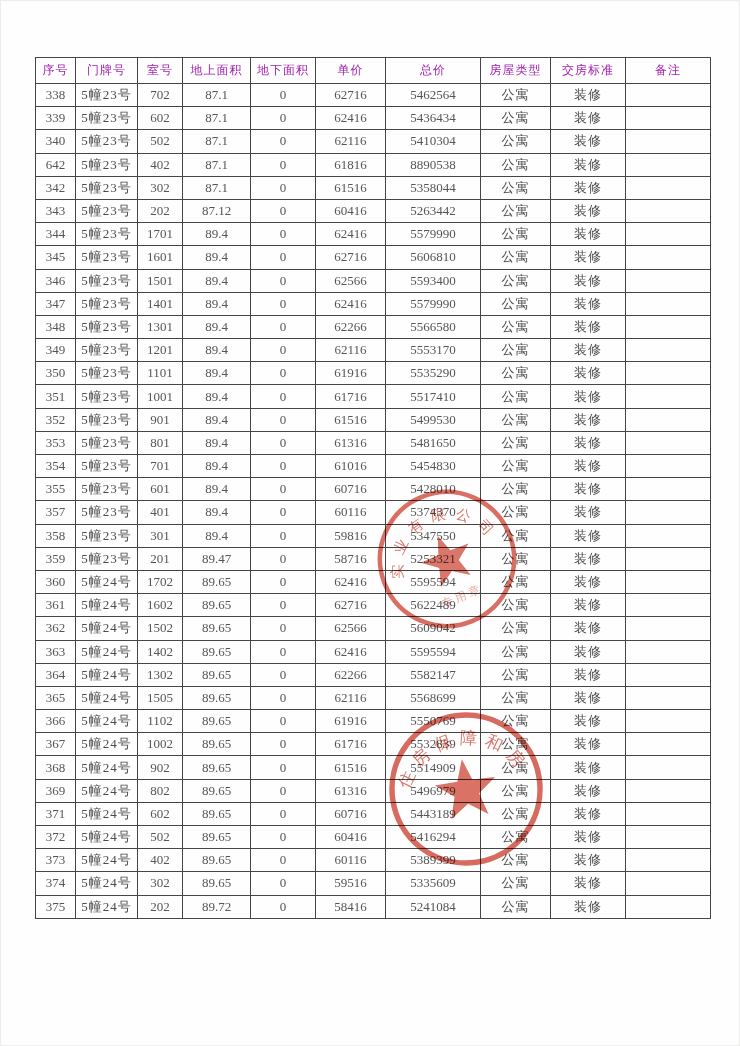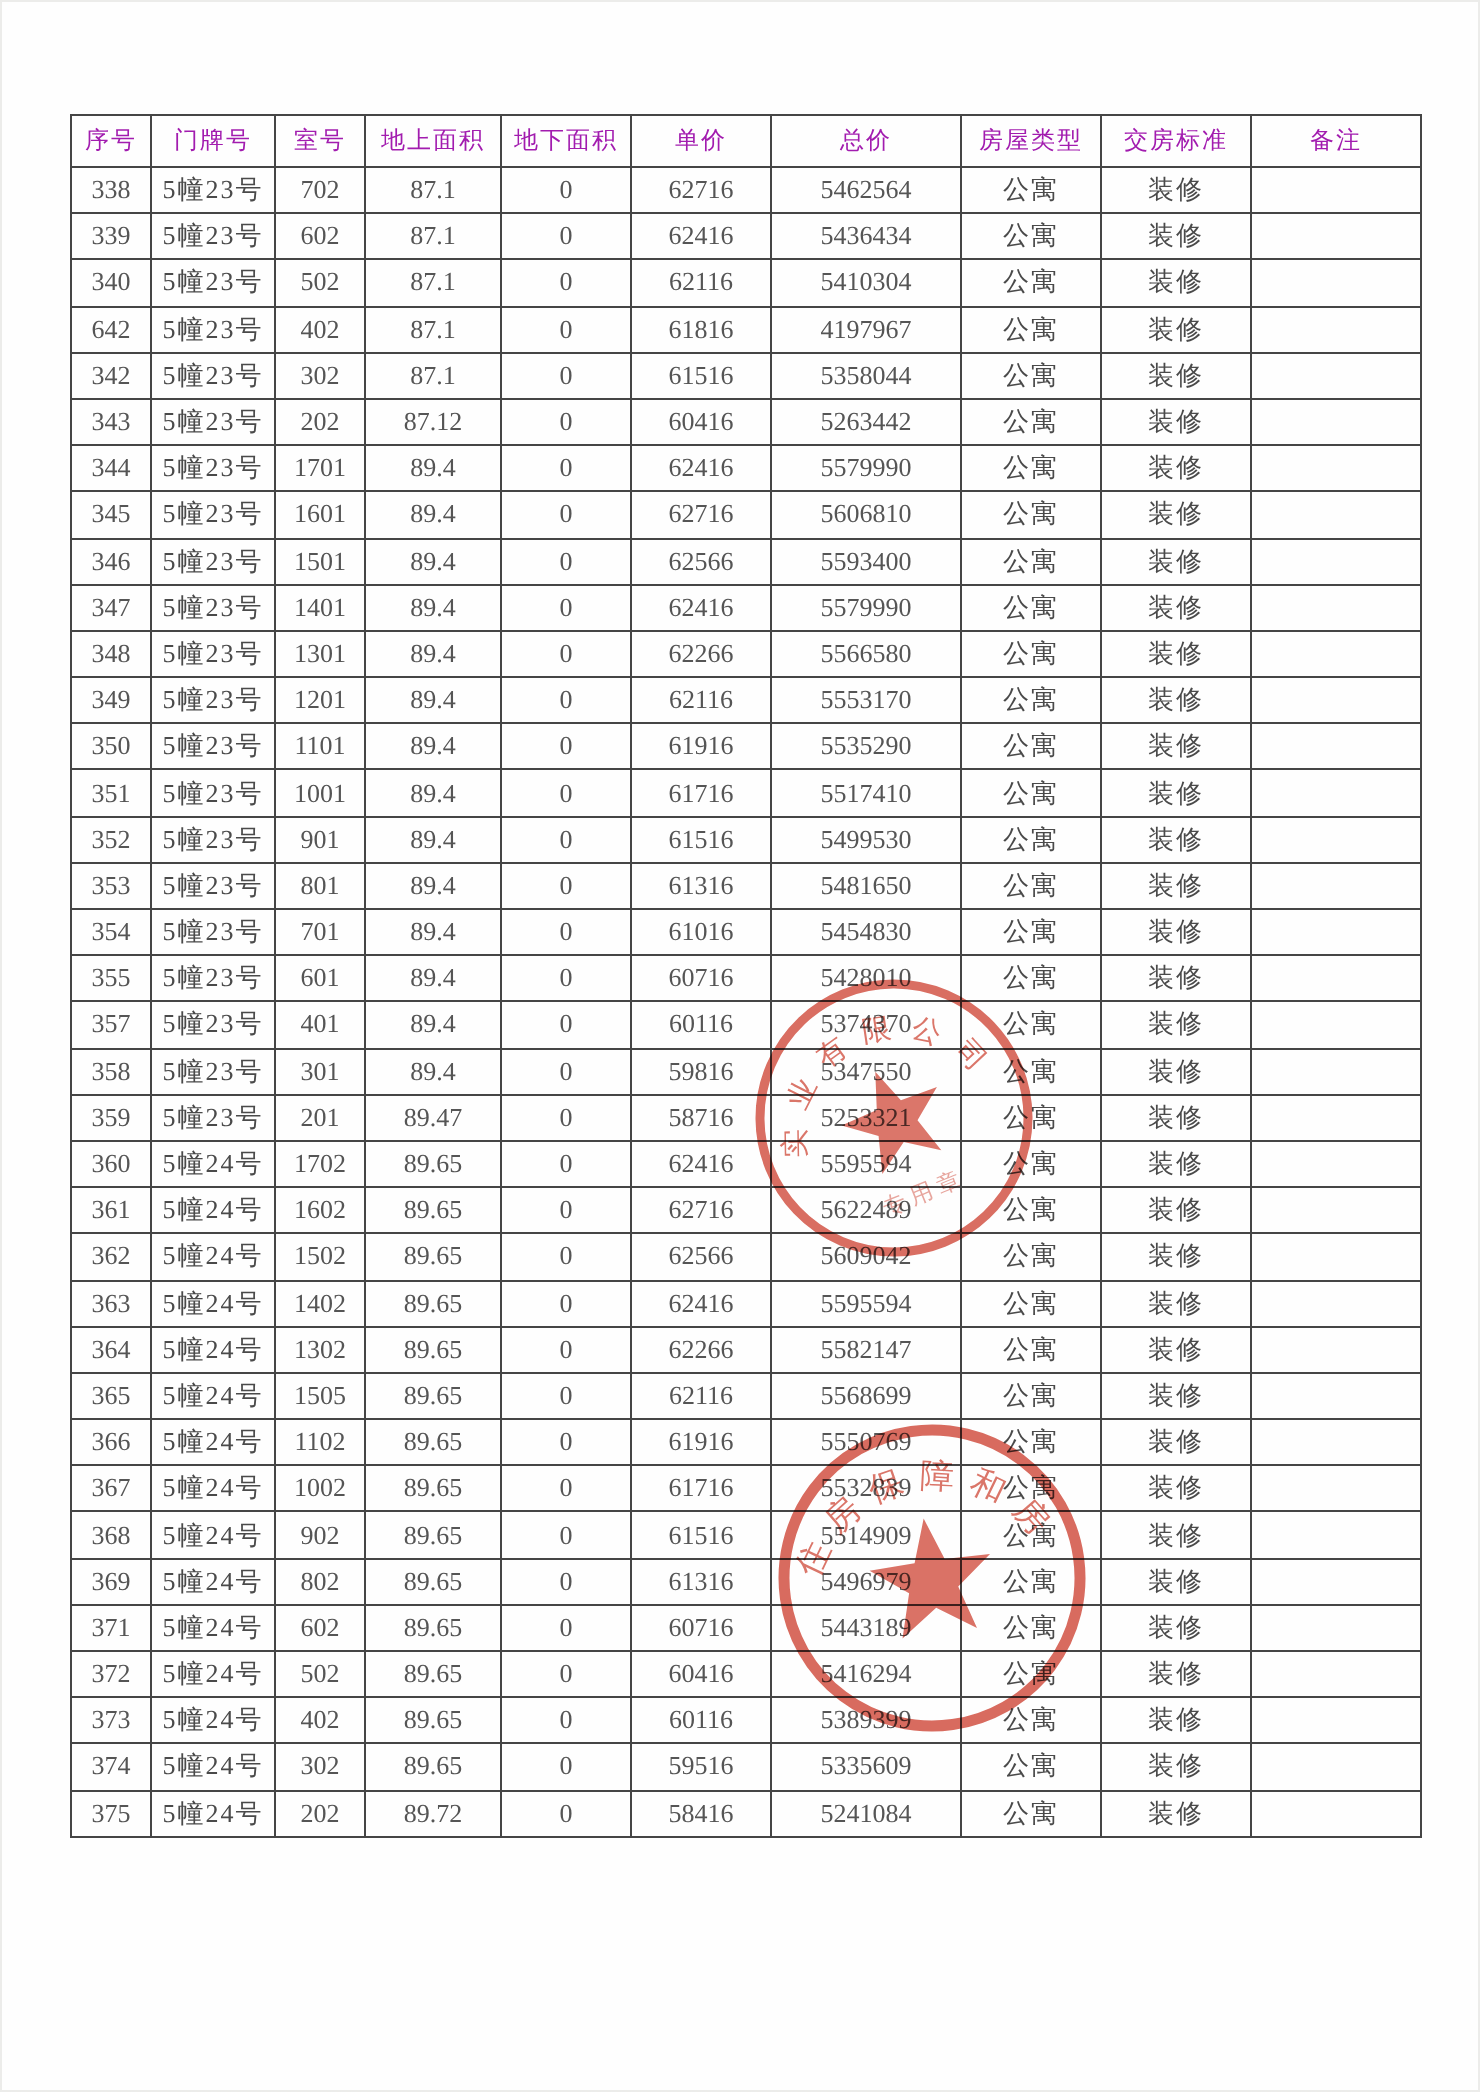--- a/index.html
+++ b/index.html
@@ -134,21 +134,21 @@
           <td class="cn">装修</td>
           <td></td>
         </tr>
         <tr>
           <td>642</td>
           <td class="cn">5幢23号</td>
           <td>402</td>
           <td>87.1</td>
           <td>0</td>
           <td>61816</td>
-          <td>4197967</td>
+          <td>8890538</td>
           <td class="cn">公寓</td>
           <td class="cn">装修</td>
           <td></td>
         </tr>
         <tr>
           <td>342</td>
           <td class="cn">5幢23号</td>
           <td>302</td>
           <td>87.1</td>
           <td>0</td>

